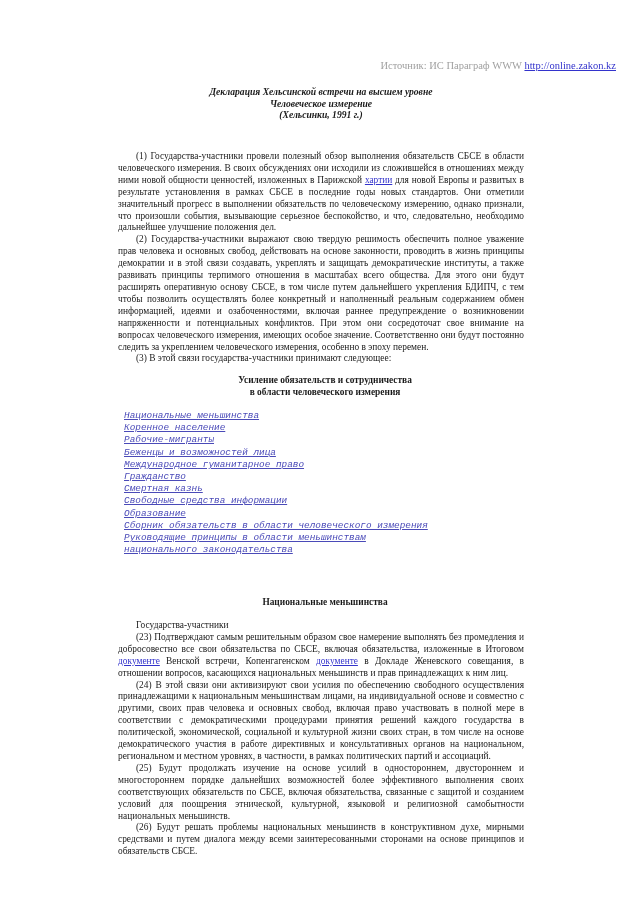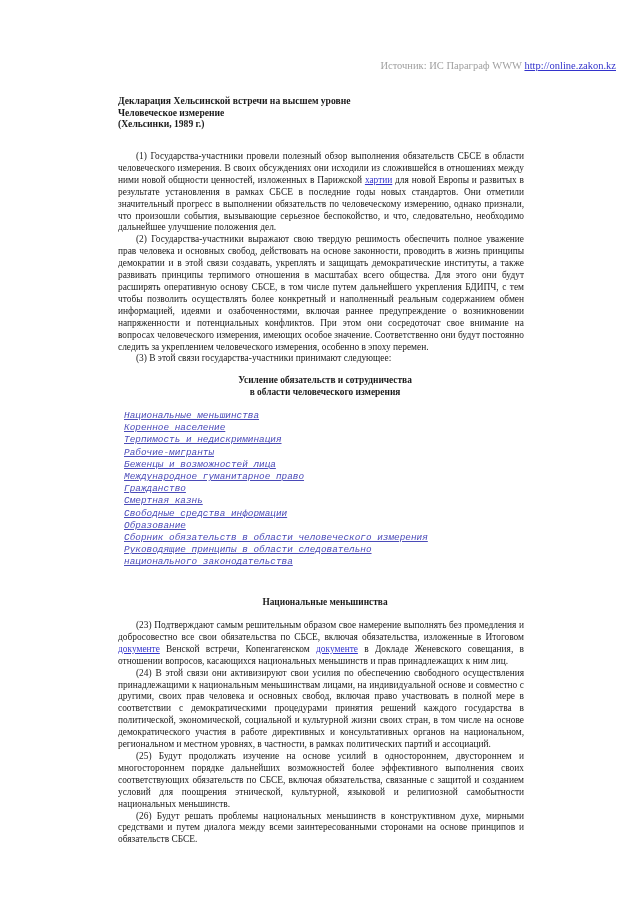--- a/index.html
+++ b/index.html
@@ -1,72 +1,72 @@
 <!DOCTYPE html>
 <html><head>
 <meta charset="utf-8">
 <style>
   html, body { margin: 0; padding: 0; background: #ffffff; }
   body { width: 640px; height: 905px; position: relative; overflow: hidden; font-family: "Liberation Serif", "DejaVu Serif", serif; color: #1a1a1a; }
   .page { position: absolute; left: 118px; top: 0; width: 406px; }
   .source { position: absolute; right: 24px; top: 60px; font-size: 10.5px; color: #a0a0a0; white-space: nowrap; }
   .source a { color: #3333cc; }
-  .title { position: absolute; top: 95px; left: 0; width: 406px; font-weight: bold; font-size: 9.6px; line-height: 11.6px; }
+  .title { position: absolute; top: 86px; left: 0; width: 406px; text-align: center; font-weight: bold; font-size: 9.6px; line-height: 11.6px; font-style: italic; }
   .body { position: absolute; left: 0; width: 406px; font-size: 9.4px; line-height: 11.9px; text-align: justify; }
   .body p { margin: 0; text-indent: 18px; }
   .body a { color: #3333cc; text-decoration: underline; }
   .section-title { position: absolute; left: 4px; width: 406px; text-align: center; font-weight: bold; font-size: 9.4px; line-height: 11.6px; }
   .toc { position: absolute; left: 6px; top: 410px; font-family: "Liberation Mono", "DejaVu Sans Mono", monospace; font-style: italic; font-size: 9.4px; line-height: 12.2px; }
   .toc a { display: block; color: #4a4ab8; text-decoration: underline; white-space: nowrap; }
 </style>
 </head>
 <body>
 
 <div class="source">
   <span>Источник: ИС Параграф WWW</span>
   <a href="#">http://online.zakon.kz</a>
 </div>
 
 <div class="page">
   <div class="title">
     <div>Декларация Хельсинской встречи на высшем уровне</div>
     <div>Человеческое измерение</div>
-    <div>(Хельсинки, 1989 г.)</div>
+    <div>(Хельсинки, 1991 г.)</div>
   </div>
 
   <div class="body" style="top:151px;">
     <p><span>(1) Государства-участники провели полезный обзор выполнения обязательств СБСЕ в области человеческого измерения. В своих обсуждениях они исходили из сложившейся в отношениях между ними новой общности ценностей, изложенных в Парижской </span><a href="#">хартии</a><span> для новой Европы и развитых в результате установления в рамках СБСЕ в последние годы новых стандартов. Они отметили значительный прогресс в выполнении обязательств по человеческому измерению, однако признали, что произошли события, вызывающие серьезное беспокойство, и что, следовательно, необходимо дальнейшее улучшение положения дел.</span></p>
     <p>(2) Государства-участники выражают свою твердую решимость обеспечить полное уважение прав человека и основных свобод, действовать на основе законности, проводить в жизнь принципы демократии и в этой связи создавать, укреплять и защищать демократические институты, а также развивать принципы терпимого отношения в масштабах всего общества. Для этого они будут расширять оперативную основу СБСЕ, в том числе путем дальнейшего укрепления БДИПЧ, с тем чтобы позволить осуществлять более конкретный и наполненный реальным содержанием обмен информацией, идеями и озабоченностями, включая раннее предупреждение о возникновении напряженности и потенциальных конфликтов. При этом они сосредоточат свое внимание на вопросах человеческого измерения, имеющих особое значение. Соответственно они будут постоянно следить за укреплением человеческого измерения, особенно в эпоху перемен.</p>
     <p>(3) В этой связи государства-участники принимают следующее:</p>
   </div>
 
   <div class="section-title" style="top:375px;">
     <div>Усиление обязательств и сотрудничества</div>
     <div>в области человеческого измерения</div>
   </div>
 
   <div class="toc">
     <a href="#">Национальные меньшинства</a>
     <a href="#">Коренное население</a>
-    <a href="#">Терпимость и недискриминация</a>
     <a href="#">Рабочие-мигранты</a>
     <a href="#">Беженцы и возможностей лица</a>
     <a href="#">Международное гуманитарное право</a>
     <a href="#">Гражданство</a>
     <a href="#">Смертная казнь</a>
     <a href="#">Свободные средства информации</a>
     <a href="#">Образование</a>
     <a href="#">Сборник обязательств в области человеческого измерения</a>
-    <a href="#">Руководящие принципы в области следовательно</a>
+    <a href="#">Руководящие принципы в области меньшинствам</a>
     <a href="#">национального законодательства</a>
   </div>
 
   <div class="section-title" style="top:597px;">
     <div>Национальные меньшинства</div>
   </div>
 
   <div class="body" style="top:620px;">
+    <p>Государства-участники</p>
     <p><span>(23) Подтверждают самым решительным образом свое намерение выполнять без промедления и добросовестно все свои обязательства по СБСЕ, включая обязательства, изложенные в Итоговом </span><a href="#">документе</a><span> Венской встречи, Копенгагенском </span><a href="#">документе</a><span> в Докладе Женевского совещания, в отношении вопросов, касающихся национальных меньшинств и прав принадлежащих к ним лиц.</span></p>
     <p>(24) В этой связи они активизируют свои усилия по обеспечению свободного осуществления принадлежащими к национальным меньшинствам лицами, на индивидуальной основе и совместно с другими, своих прав человека и основных свобод, включая право участвовать в полной мере в соответствии с демократическими процедурами принятия решений каждого государства в политической, экономической, социальной и культурной жизни своих стран, в том числе на основе демократического участия в работе директивных и консультативных органов на национальном, региональном и местном уровнях, в частности, в рамках политических партий и ассоциаций.</p>
     <p>(25) Будут продолжать изучение на основе усилий в одностороннем, двустороннем и многостороннем порядке дальнейших возможностей более эффективного выполнения своих соответствующих обязательств по СБСЕ, включая обязательства, связанные с защитой и созданием условий для поощрения этнической, культурной, языковой и религиозной самобытности национальных меньшинств.</p>
     <p>(26) Будут решать проблемы национальных меньшинств в конструктивном духе, мирными средствами и путем диалога между всеми заинтересованными сторонами на основе принципов и обязательств СБСЕ.</p>
   </div>
 </div>
 
 </body></html>

